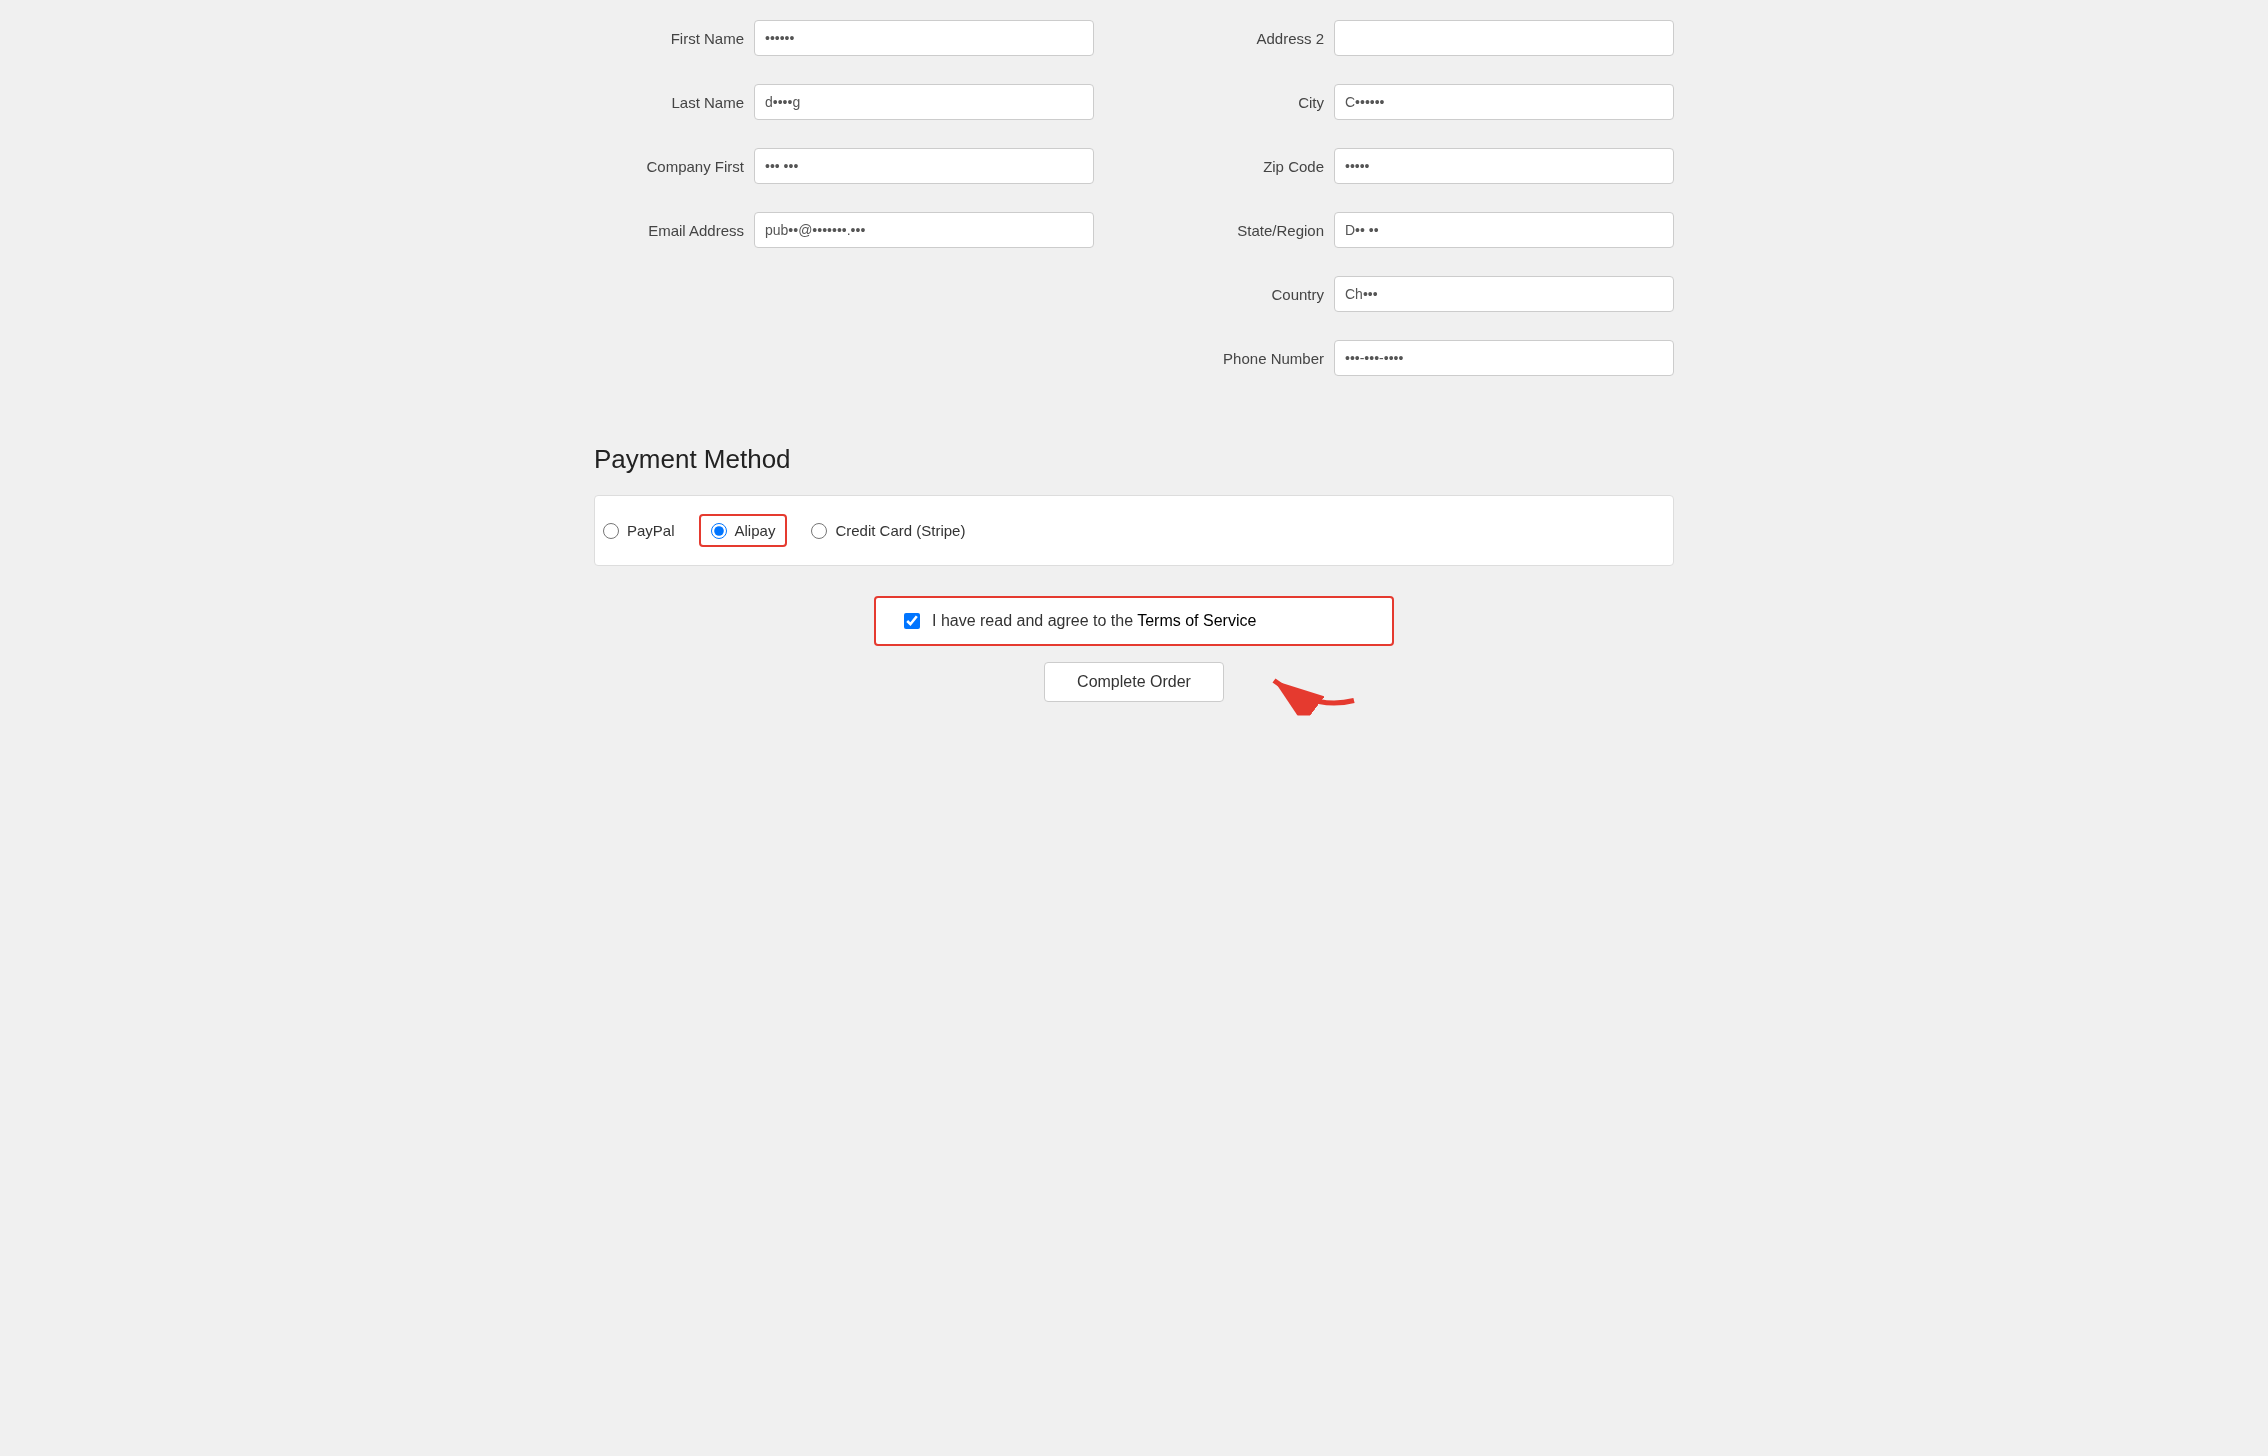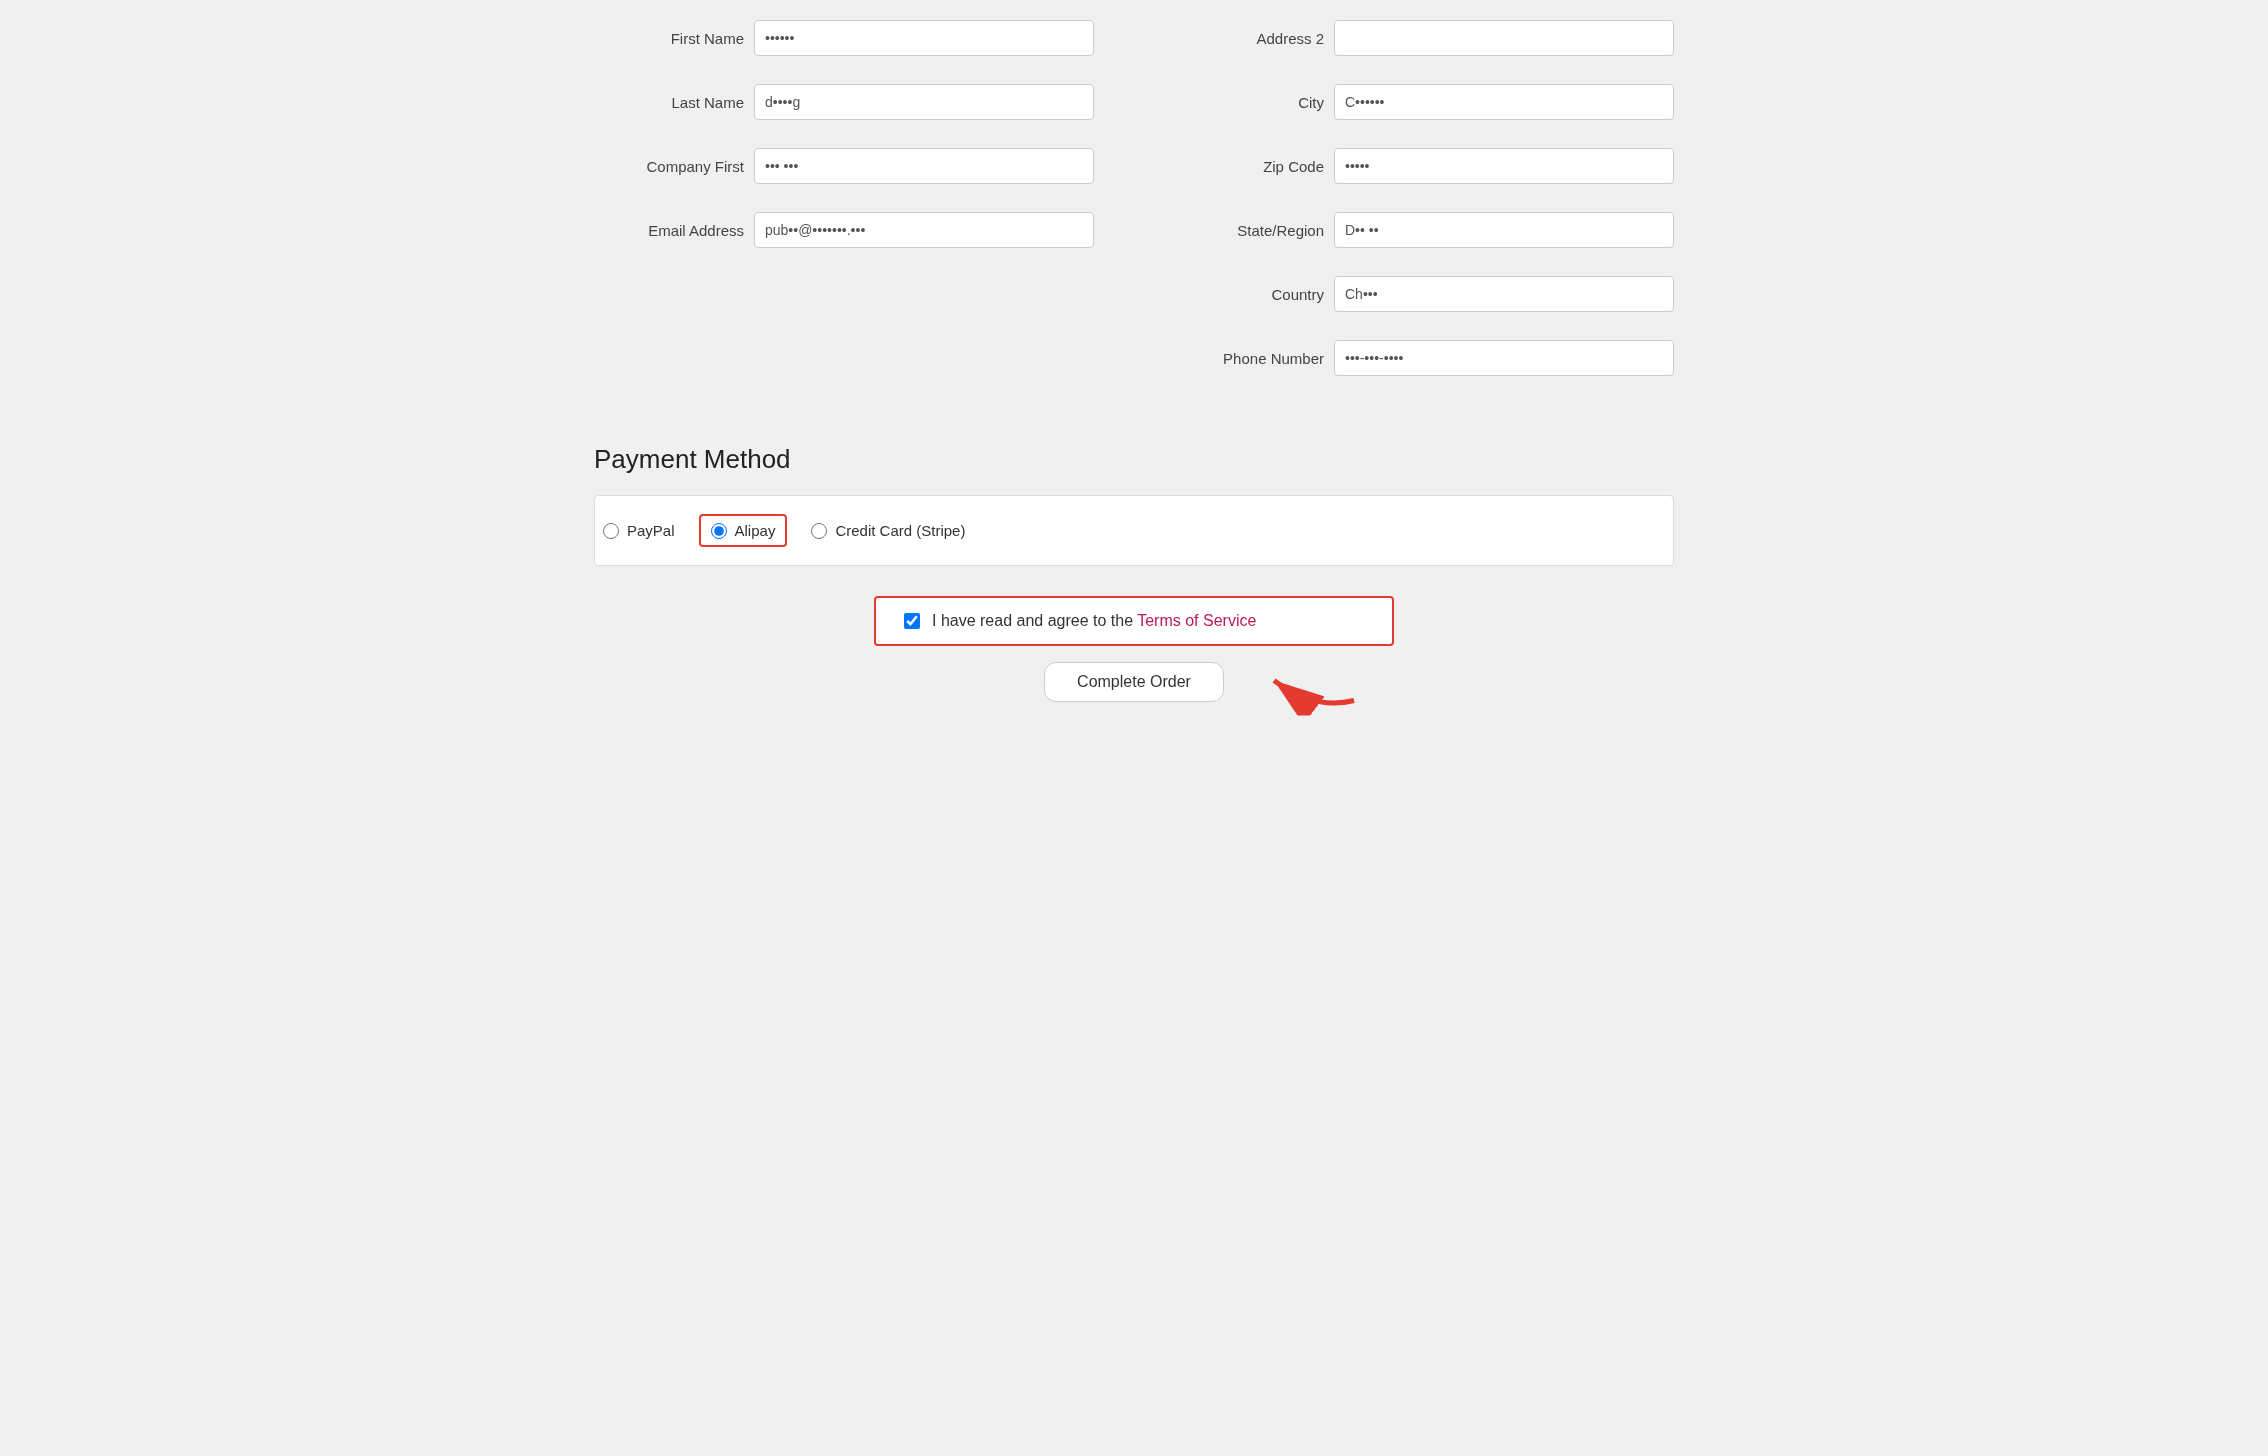--- a/index.html
+++ b/index.html
@@ -108,35 +108,35 @@
       width: 16px;
       height: 16px;
       cursor: pointer;
       flex-shrink: 0;
     }
     .tos-text {
       font-size: 16px;
       color: #333;
     }
     .tos-link {
-      color: #be185d;
+      color: #000000;
       text-decoration: none;
     }
     .complete-order-section {
       display: flex;
       justify-content: center;
       align-items: center;
       position: relative;
       margin-top: 4px;
     }
     .complete-order-btn {
       padding: 10px 32px;
       background: #fff;
       border: 1px solid #ccc;
-      border-radius: 12px;
+      border-radius: 4px;
       font-size: 16px;
       color: #333;
       cursor: pointer;
     }
     .arrow-container {
       position: absolute;
       left: calc(50% + 120px);
       top: 50%;
       transform: translateY(-50%);
     }

